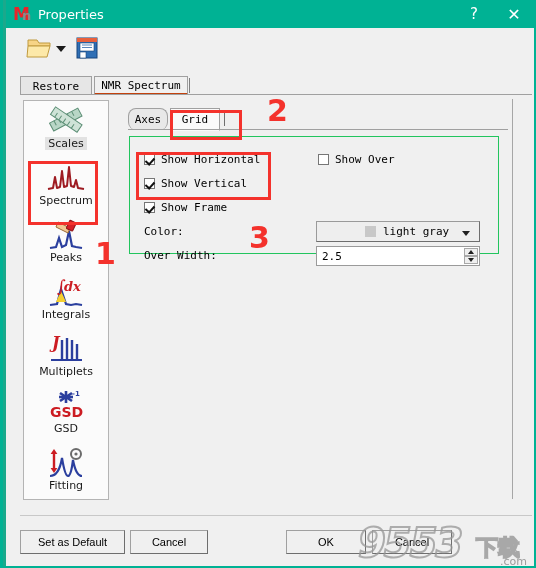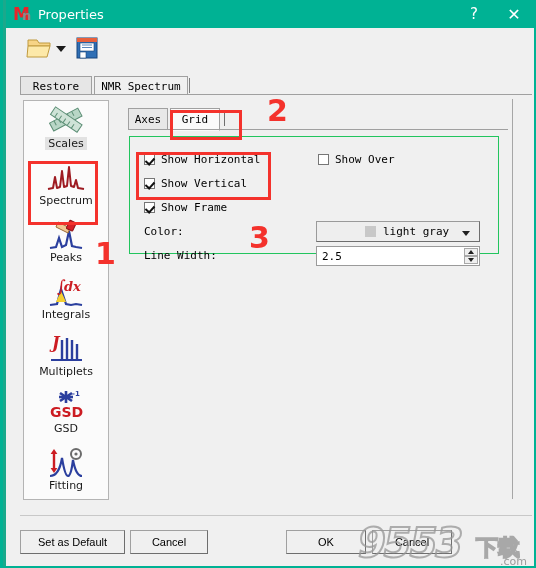--- a/index.html
+++ b/index.html
@@ -76,21 +76,21 @@
   #outer-tabs{
     position:absolute;left:17px;top:76px;width:512px;height:19px;
   }
   .otab{
     position:absolute;top:0;height:19px;box-sizing:border-box;
     display:flex;align-items:center;justify-content:center;
     font-family:"DejaVu Sans Mono", monospace;font-size:11px;
     background:#e6e6e6;border:1px solid #a0a0a0;border-bottom:none;
   }
   #tab-geometry{left:0;width:72px;}
-  #tab-nmr{left:74px;width:94px;background:#f0f0f0;border-bottom:1px solid #c2410c;height:20px;}
+  #tab-nmr{left:74px;width:94px;background:#f0f0f0;border-bottom:3px solid #c2410c;height:20px;}
   #tab-caret{position:absolute;left:169px;top:2px;width:1px;height:15px;background:#808080;}
   #outer-tab-line{position:absolute;left:17px;top:94px;width:512px;height:1px;background:#a0a0a0;}
   
   #body-panel{
     position:absolute;left:17px;top:95px;width:512px;height:420px;
     background:#f0f0f0;
   }
   
   #sidebar{
     position:absolute;left:3px;top:5px;width:86px;height:400px;
@@ -115,21 +115,21 @@
     position:absolute;left:108px;top:5px;width:380px;height:398px;
     background:#f0f0f0;
   }
   #inner-tabs{position:absolute;left:0;top:8px;width:380px;height:22px;}
   .itab{
     position:absolute;top:0;height:22px;box-sizing:border-box;
     display:flex;align-items:center;justify-content:center;
     font-family:"DejaVu Sans Mono", monospace;font-size:11px;
     border:1px solid #a0a0a0;border-bottom:none;background:#e6e6e6;
   }
-  #itab-axes{left:0;width:40px;background:#e8e8e8;}
+  #itab-axes{left:0;width:40px;background:#e8e8e8;border-radius:8px;}
   #itab-grid{left:42px;width:50px;background:#fafafa;height:23px;border-bottom:1px solid #fafafa;}
   #itab-caret{position:absolute;left:96px;top:4px;width:1px;height:14px;background:#707070;}
   #inner-tab-line{position:absolute;left:0;top:29px;width:380px;height:1px;background:#a0a0a0;}
   #group-box{
     position:absolute;left:1px;top:36px;width:370px;height:118px;
     border:1px solid #22c55e;background:#f0f0f0;box-sizing:border-box;
   }
   .chk-row{position:absolute;display:flex;align-items:center;}
   .chk{
     width:11px;height:11px;box-sizing:border-box;
@@ -412,21 +412,21 @@
           <span class="chk checked"></span>
           <span class="chk-lbl">Show Frame</span>
         </div>
 
         <div class="chk-row" id="row-over">
           <span class="chk"></span>
           <span class="chk-lbl">Show Over</span>
         </div>
 
         <div class="field-lbl" id="lbl-color">Color:</div>
-        <div class="field-lbl" id="lbl-linewidth">Line Width:</div>
+        <div class="field-lbl" id="lbl-linewidth">Over Width:</div>
 
         <div id="color-combo">
           <span id="color-swatch"></span>
           <span id="color-name">light gray</span>
           <span id="color-arrow"></span>
         </div>
 
         <div id="lw-spin">
           <span id="lw-value">2.5</span>
           <span class="spin-btn" id="spin-up">

